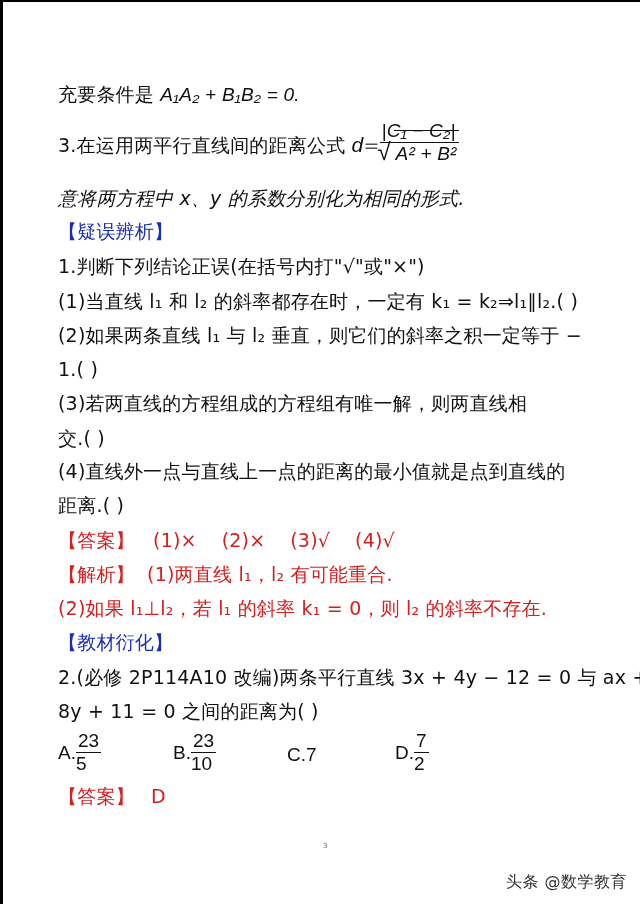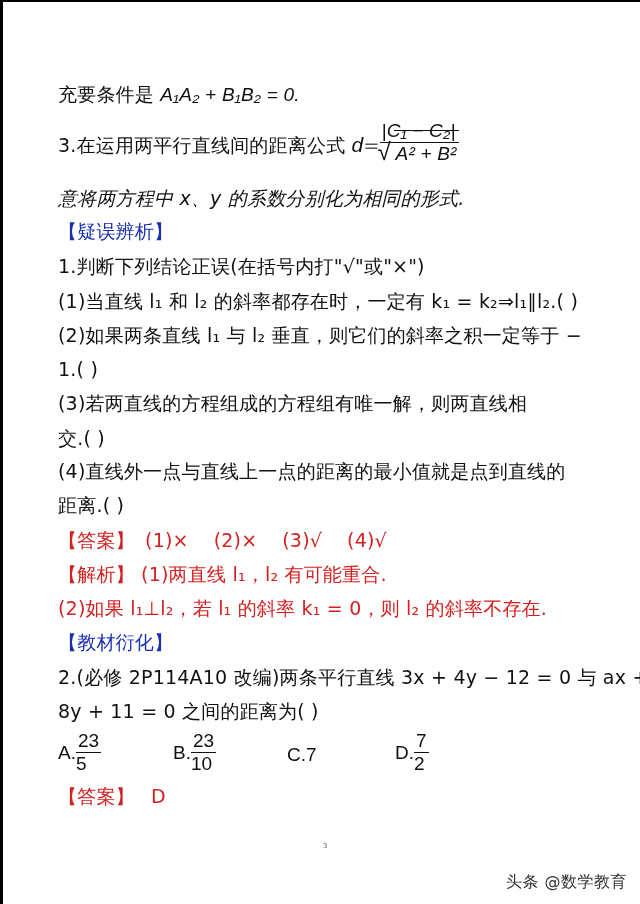--- a/index.html
+++ b/index.html
@@ -48,26 +48,26 @@
 <div class="line" style="top:289px;">(1)当直线 l₁ 和 l₂ 的斜率都存在时，一定有 k₁ = k₂⇒l₁∥l₂.(      )</div>
 <div class="line" style="top:323px;">(2)如果两条直线 l₁ 与 l₂ 垂直，则它们的斜率之积一定等于 −</div>
 <div class="line" style="top:357px;">1.(      )</div>
 <div class="line" style="top:391px;">(3)若两直线的方程组成的方程组有唯一解，则两直线相</div>
 <div class="line" style="top:426px;">交.(      )</div>
 <div class="line" style="top:459px;">(4)直线外一点与直线上一点的距离的最小值就是点到直线的</div>
 <div class="line" style="top:493px;">距离.(      )</div>
 
 <div class="line red" style="top:528px;">
   <span>【答案】</span>
-  <span style="white-space:pre; margin-left:4px;">(1)×    (2)×    (3)√    (4)√</span>
+  <span style="white-space:pre; margin-left:12px;">(1)×    (2)×    (3)√    (4)√</span>
 </div>
 
 <div class="line red" style="top:562px;">
   <span>【解析】</span>
-  <span style="">(1)两直线 l₁，l₂ 有可能重合.</span>
+  <span style="margin-left:6px;">(1)两直线 l₁，l₂ 有可能重合.</span>
 </div>
 <div class="line red" style="top:596px;">(2)如果 l₁⊥l₂，若 l₁ 的斜率 k₁ = 0，则 l₂ 的斜率不存在.</div>
 
 <div class="line blue" style="top:630px;">【教材衍化】</div>
 
 <div class="line" style="top:665px;">2.(必修 2P114A10 改编)两条平行直线 3x + 4y − 12 = 0 与 ax +</div>
 <div class="line" style="top:699px;">8y + 11 = 0 之间的距离为(      )</div>
 
 <div class="opt" style="left:58px; top:730px;">
   <span class="label">A.</span><span class="frac"><span class="num">23</span><span class="den">5</span></span>

